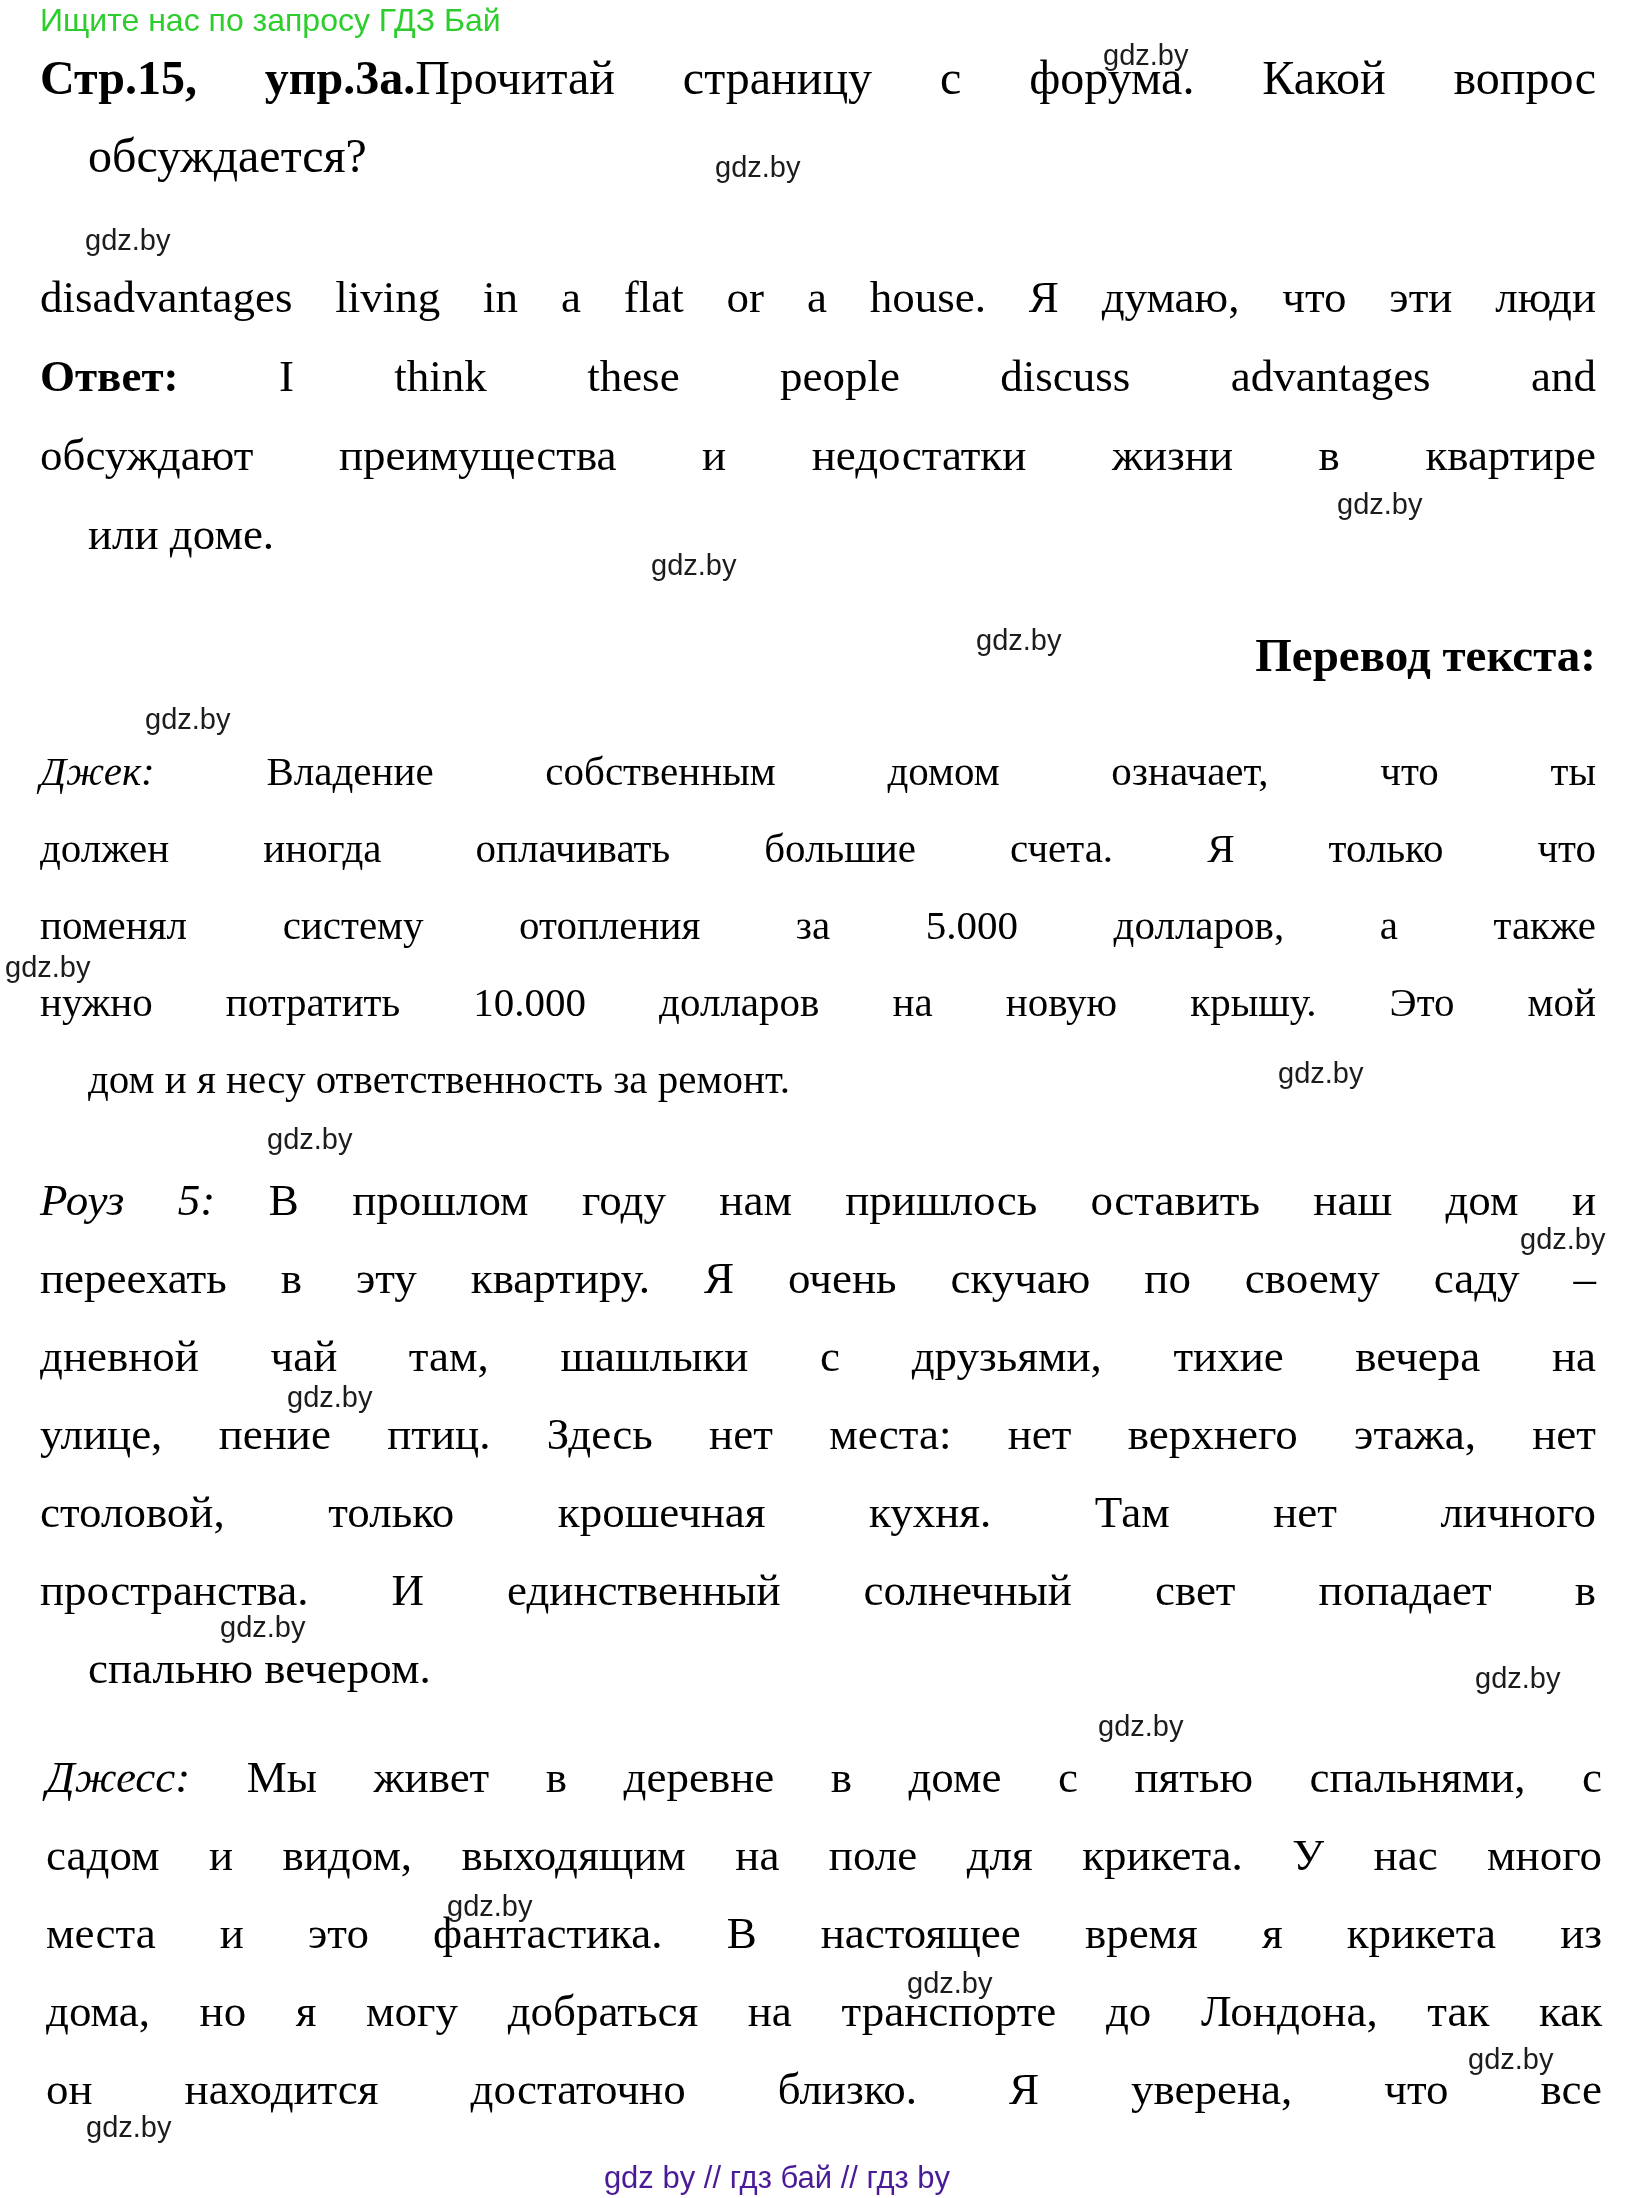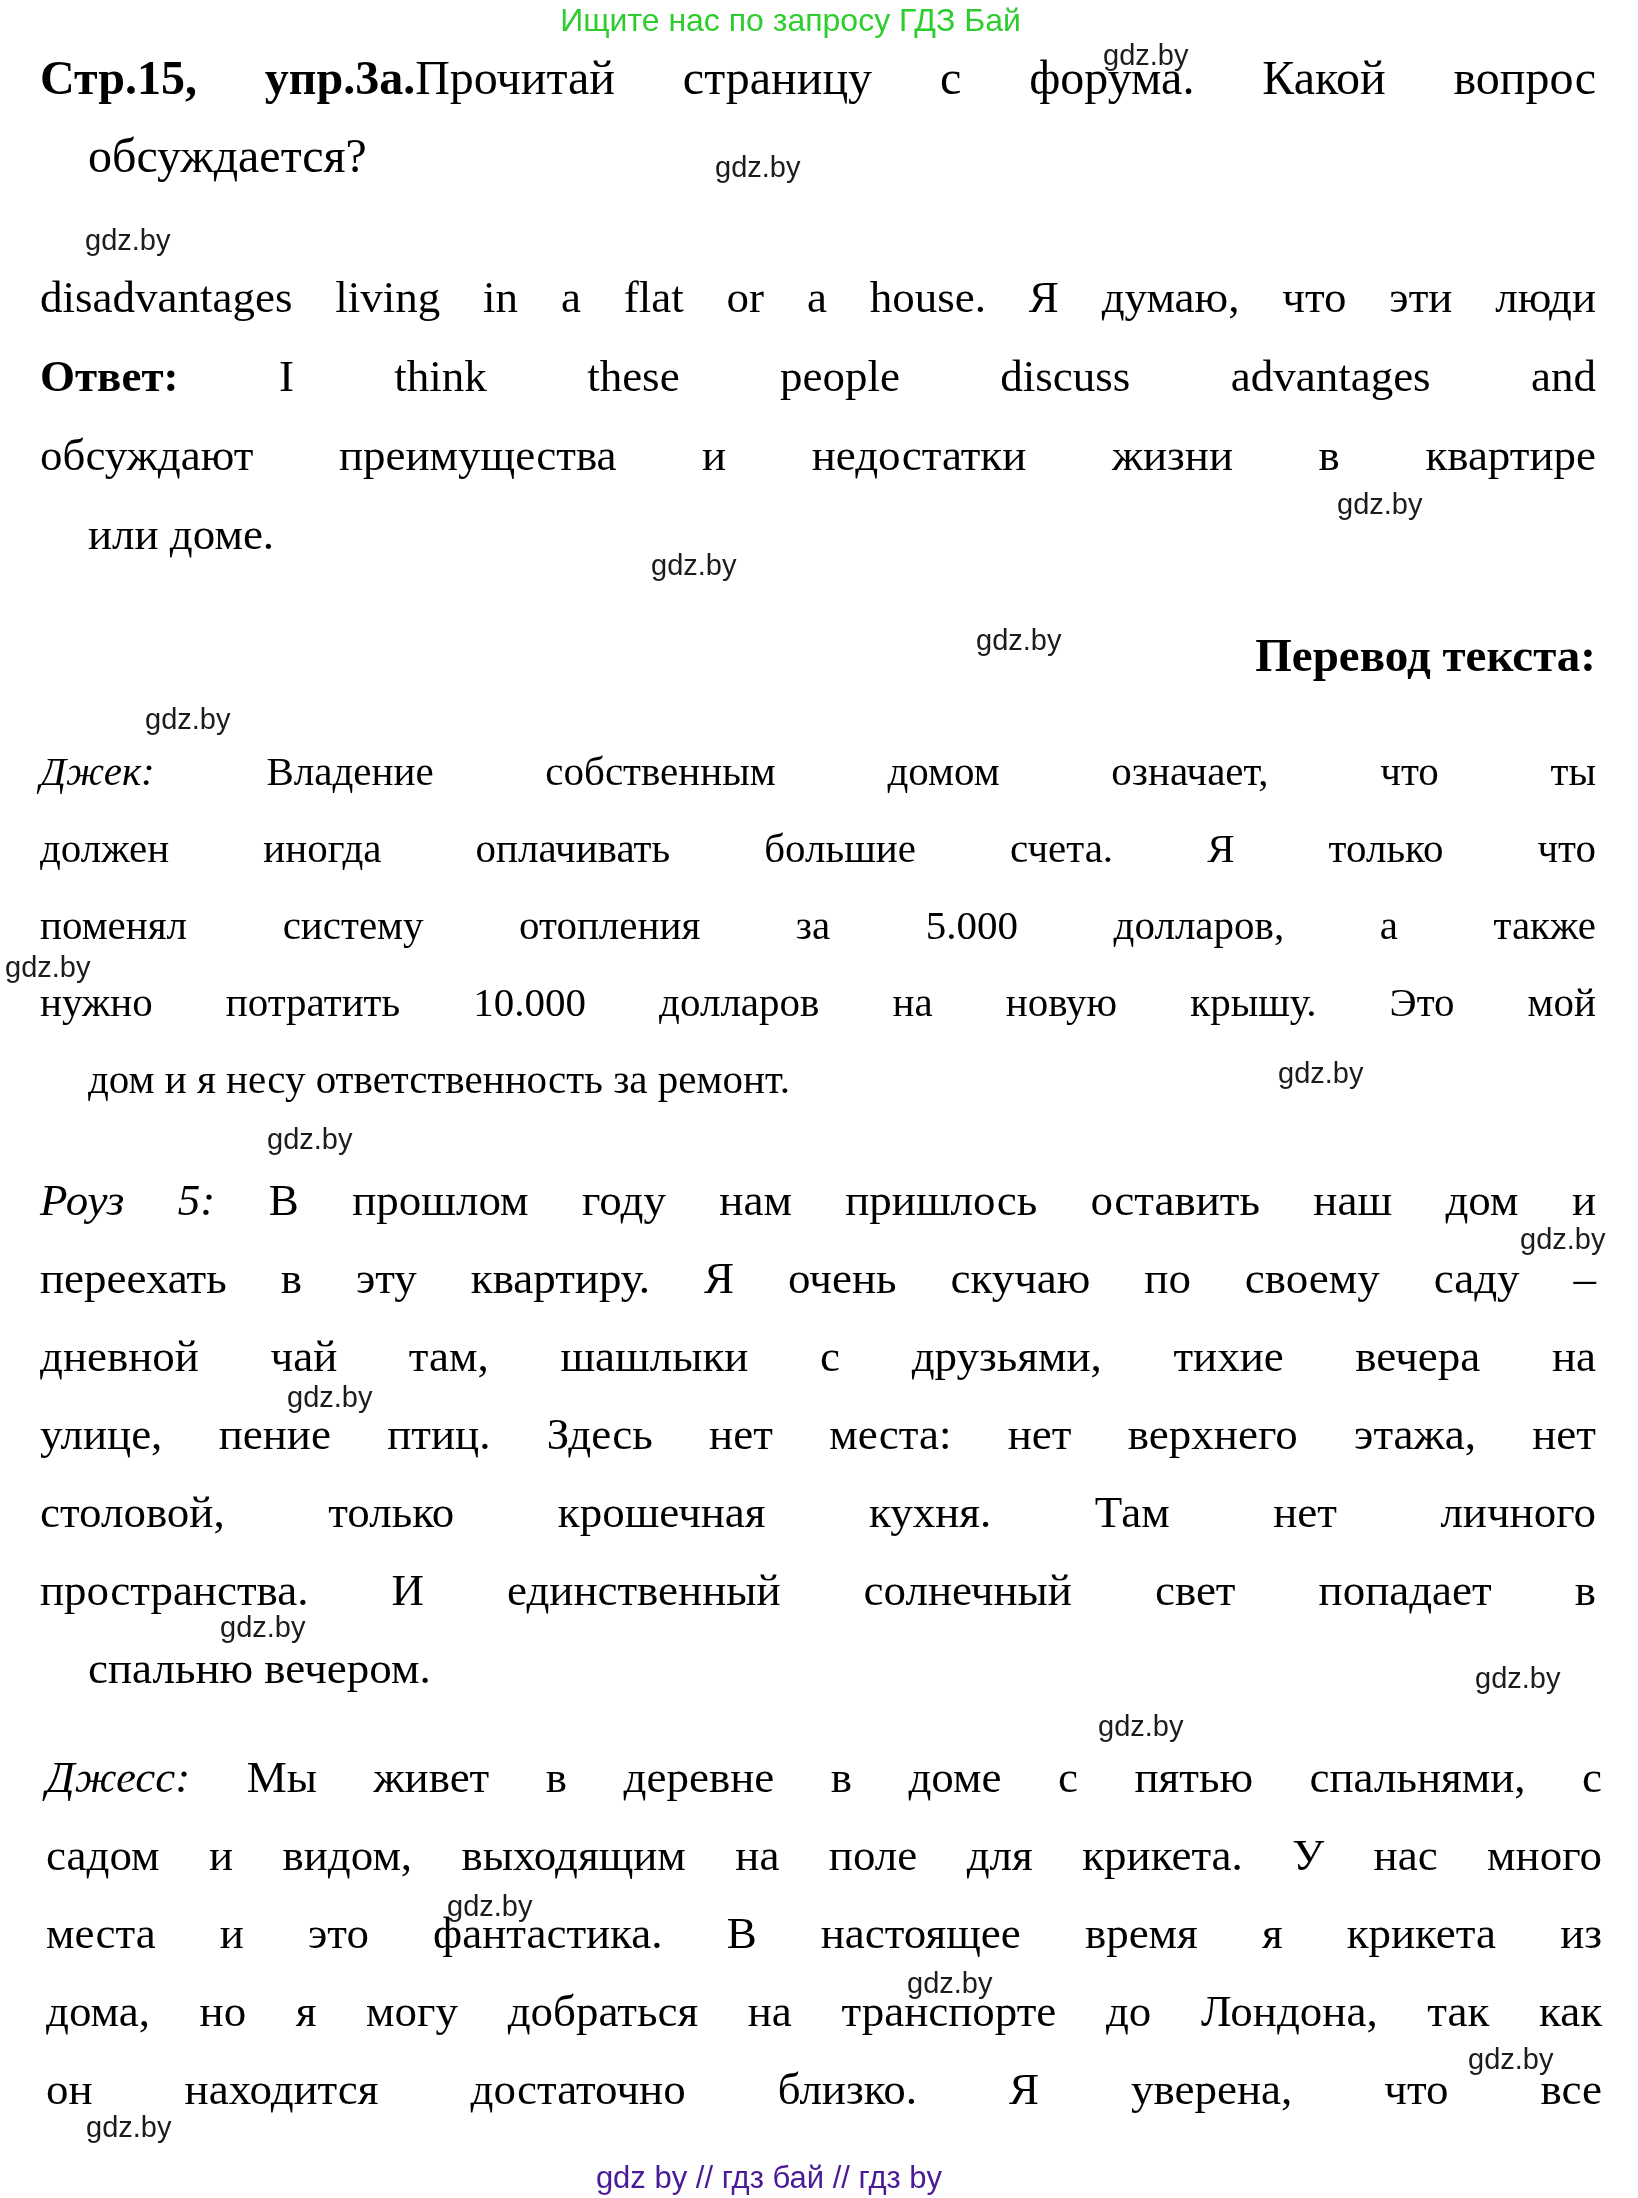--- a/index.html
+++ b/index.html
@@ -8,24 +8,24 @@
     background:#ffffff;
     position:relative;
     overflow:hidden;
     font-family:"Liberation Serif","DejaVu Serif",serif;
     color:#000;
   }
   .abs{position:absolute;}
   
   .promo{
     top:0;left:0;width:1581px;
-    text-align:center;
     font-family:"Liberation Sans","DejaVu Sans",sans-serif;
     font-size:32px;line-height:40px;
     color:#2dcd2d;
+    padding-left:40px;
   }
   
   .textblock{left:40px;width:1556px;}
   .ln{text-align:justify;text-align-last:justify;}
   .ln-left{text-align:center;text-align-last:left;margin-left:48px;}
   .title{top:39px;font-size:48px;line-height:78px;}
   .answer{top:258px;font-size:45px;line-height:79px;}
   .b{font-weight:700;}
   .i{font-style:italic;}
   .trheading{top:629px;font-size:47px;line-height:52px;font-weight:700;text-align:right;}
@@ -40,20 +40,21 @@
     color:#1c1c1c;
     white-space:nowrap;
   }
   
   .footer{
     top:2160px;left:0;width:1538px;
     text-align:center;
     font-family:"Liberation Sans","DejaVu Sans",sans-serif;
     font-size:31px;line-height:36px;
     color:#4a1b96;
+    padding-left:8px;
   }
 </style>
 </head>
 <body>
 
 <div class="abs promo">Ищите нас по запросу ГДЗ Бай</div>
 
 <div id="wm-layer">
     <span class="wm" style="left: 1103px; top: 38px;">gdz.by</span>
     <span class="wm" style="left: 715px; top: 150px;">gdz.by</span>

